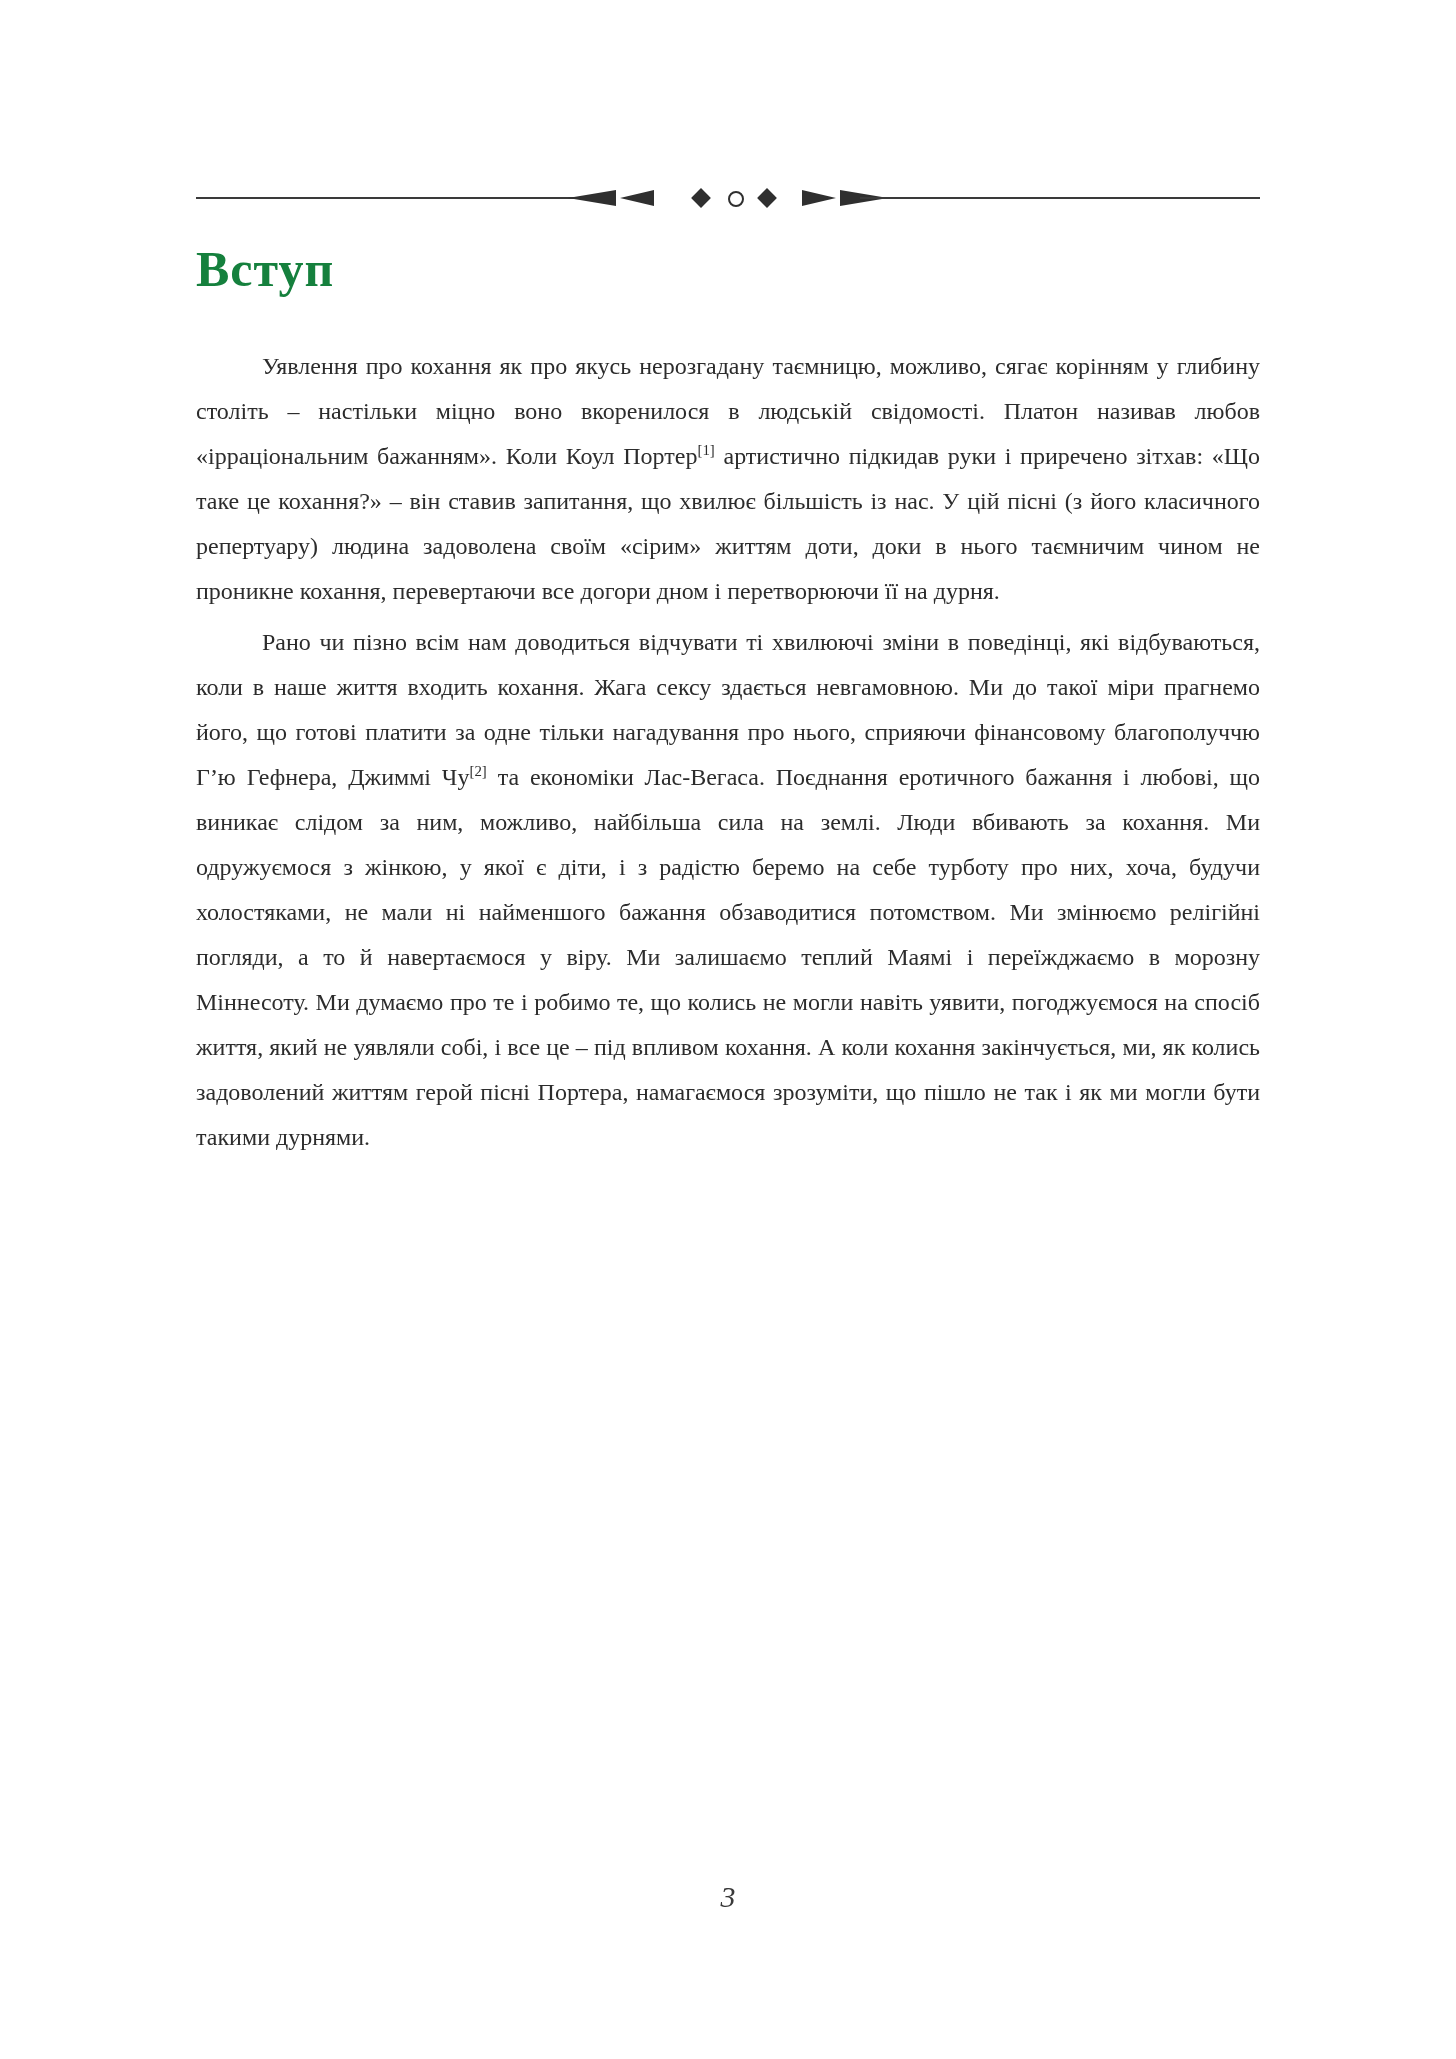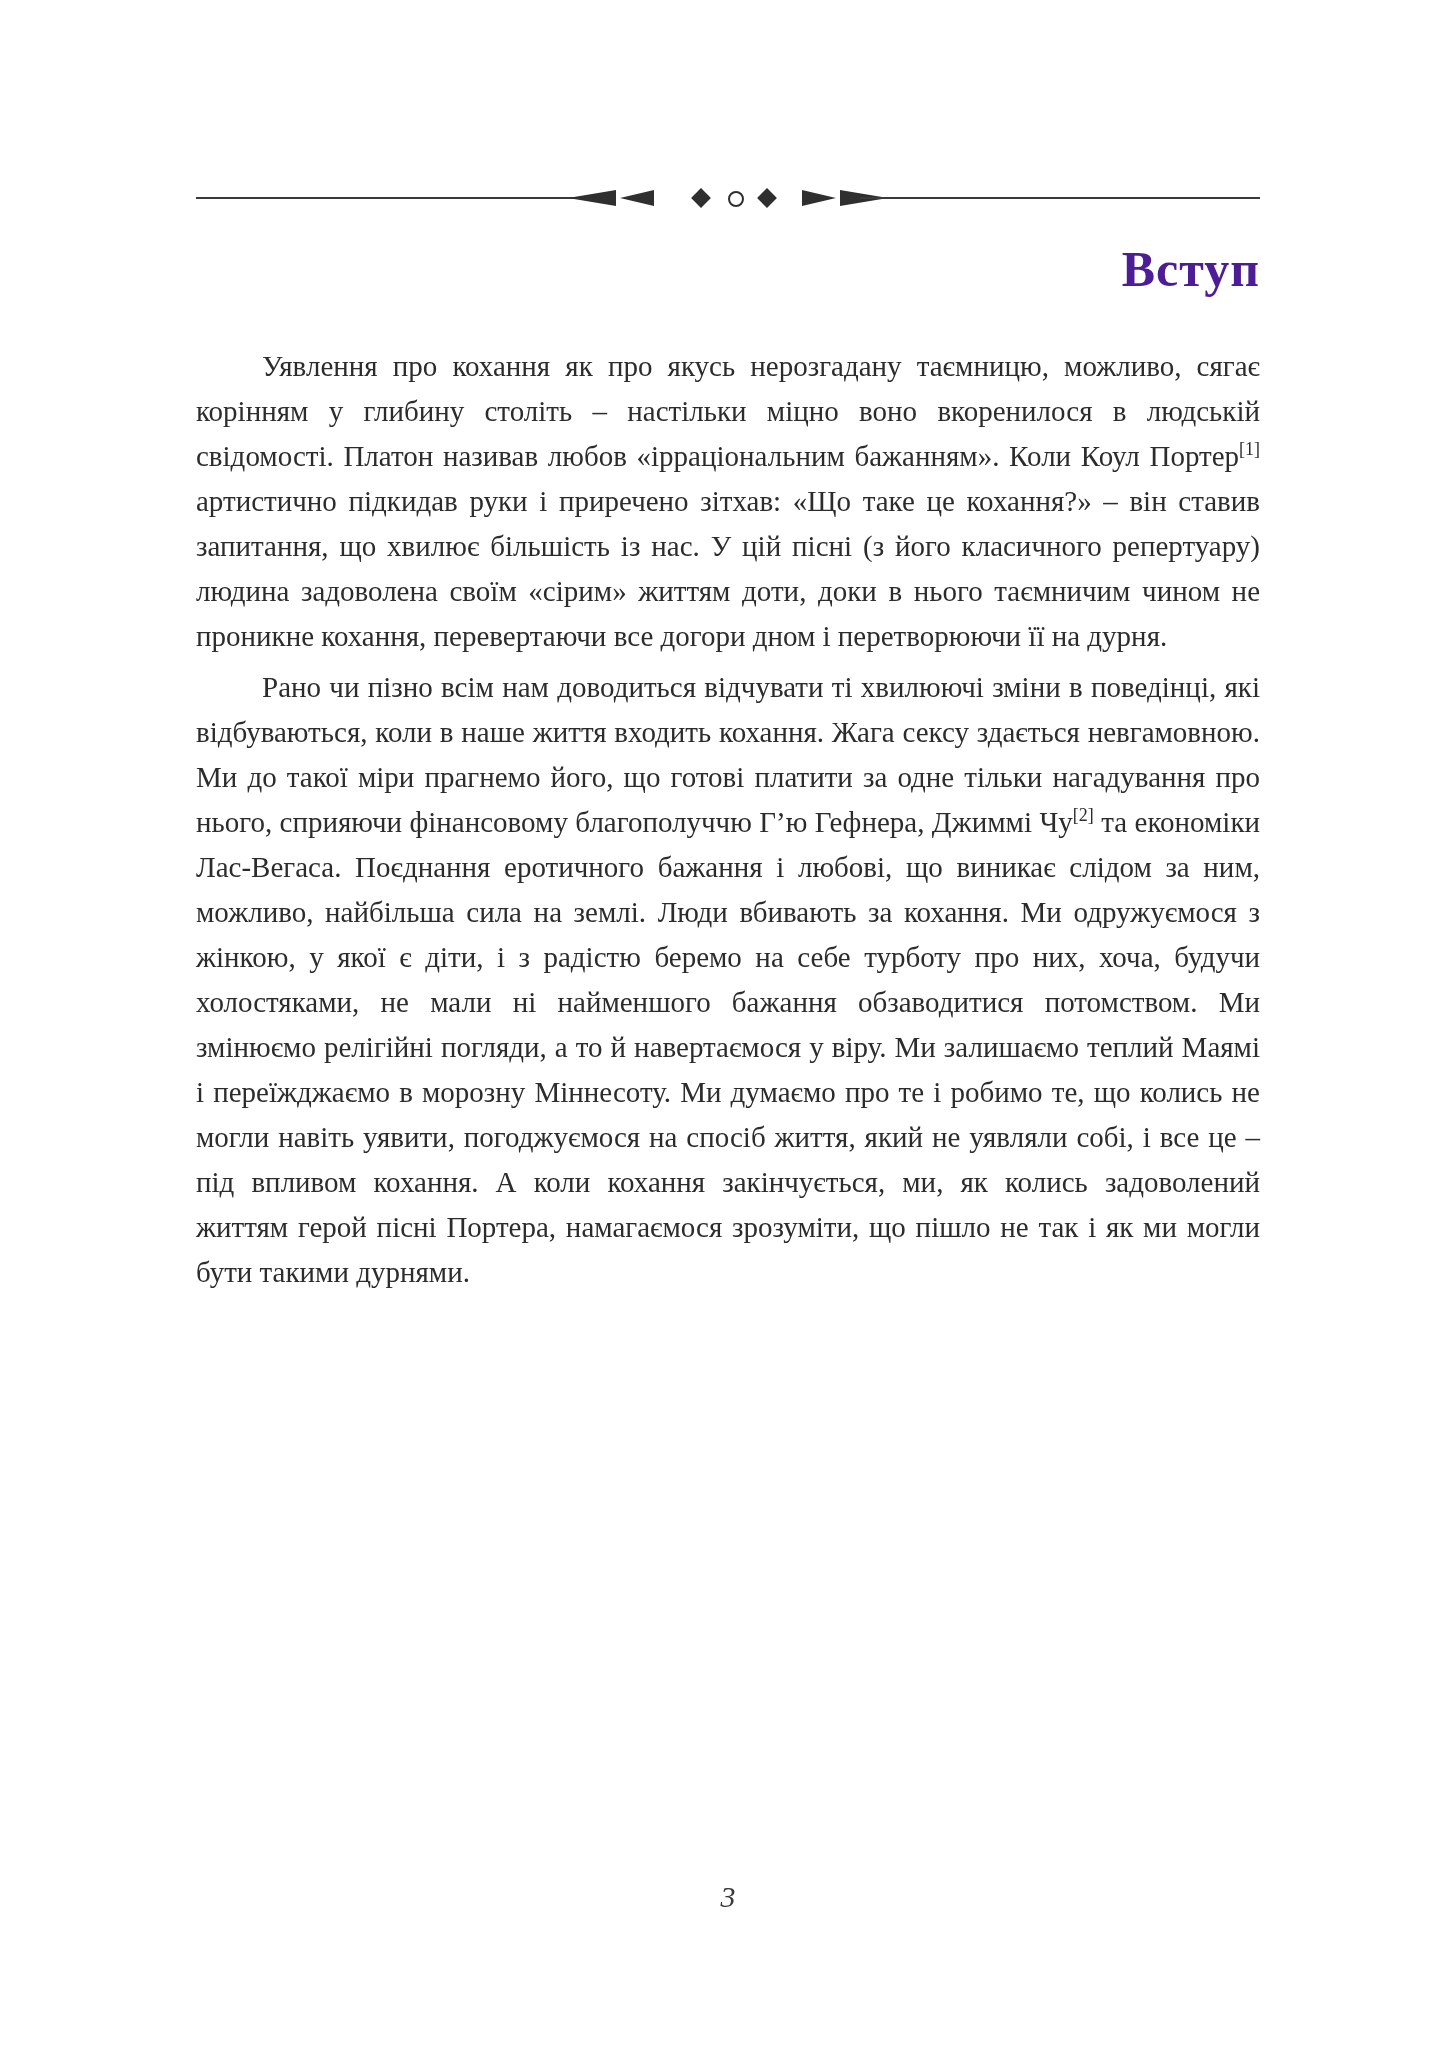--- a/index.html
+++ b/index.html
@@ -62,32 +62,32 @@
     top: 13px;
     left: 532px;
     width: 12px; height: 12px;
     border: 2px solid #2f2f2f;
     border-radius: 50%;
     background: #ffffff;
   }
   
   .chapter-title {
     margin-top: 22px;
-    text-align: right;
+    text-align: left;
     font-family: "Liberation Serif", "DejaVu Serif", serif;
     font-size: 50px;
     font-weight: 700;
-    color: #4c1d95;
+    color: #15803d;
     letter-spacing: 1px;
   }
   
   .body-text {
     margin-top: 46px;
     font-family: "Liberation Serif", "DejaVu Serif", serif;
-    font-size: 29px;
+    font-size: 24px;
     line-height: 45px;
     color: #2c2c2c;
     text-align: justify;
     text-justify: inter-word;
     hyphens: manual;
   }
   .body-text p {
     margin: 0 0 6px 0;
     text-indent: 66px;
   }

